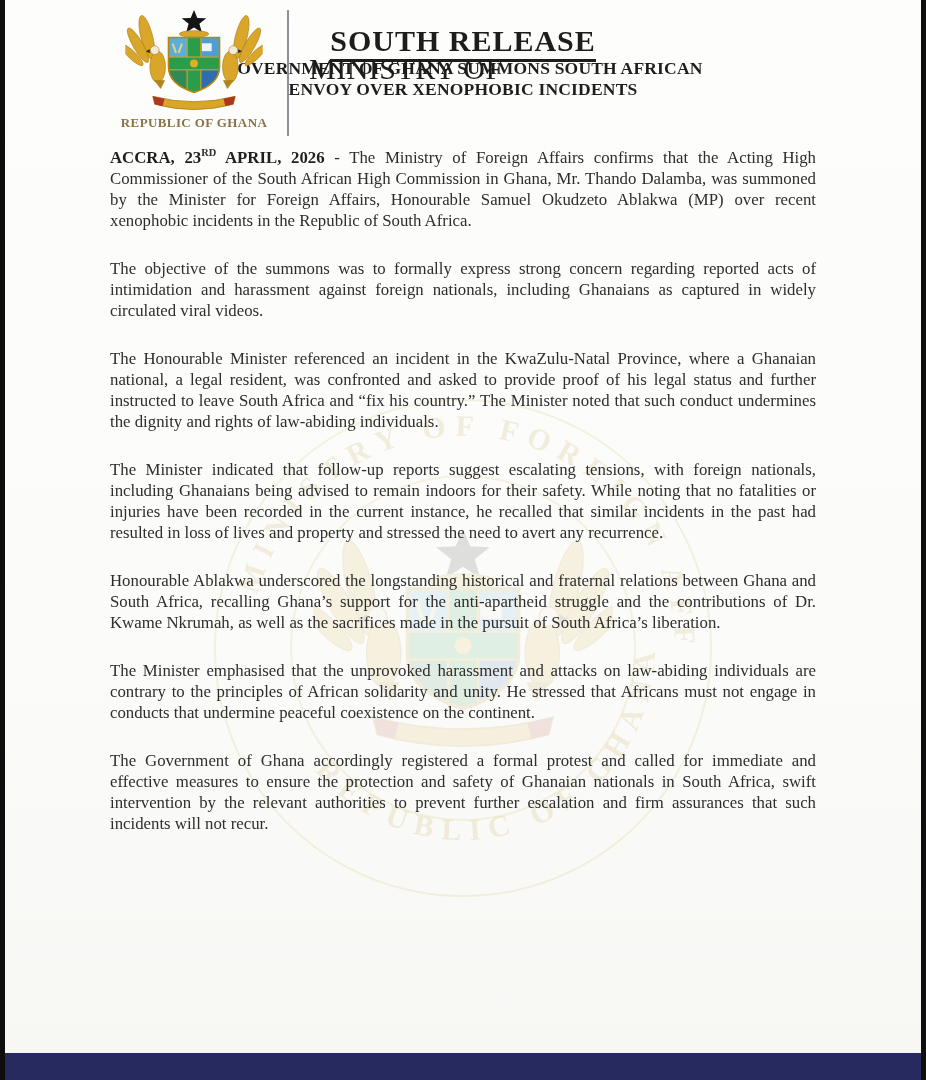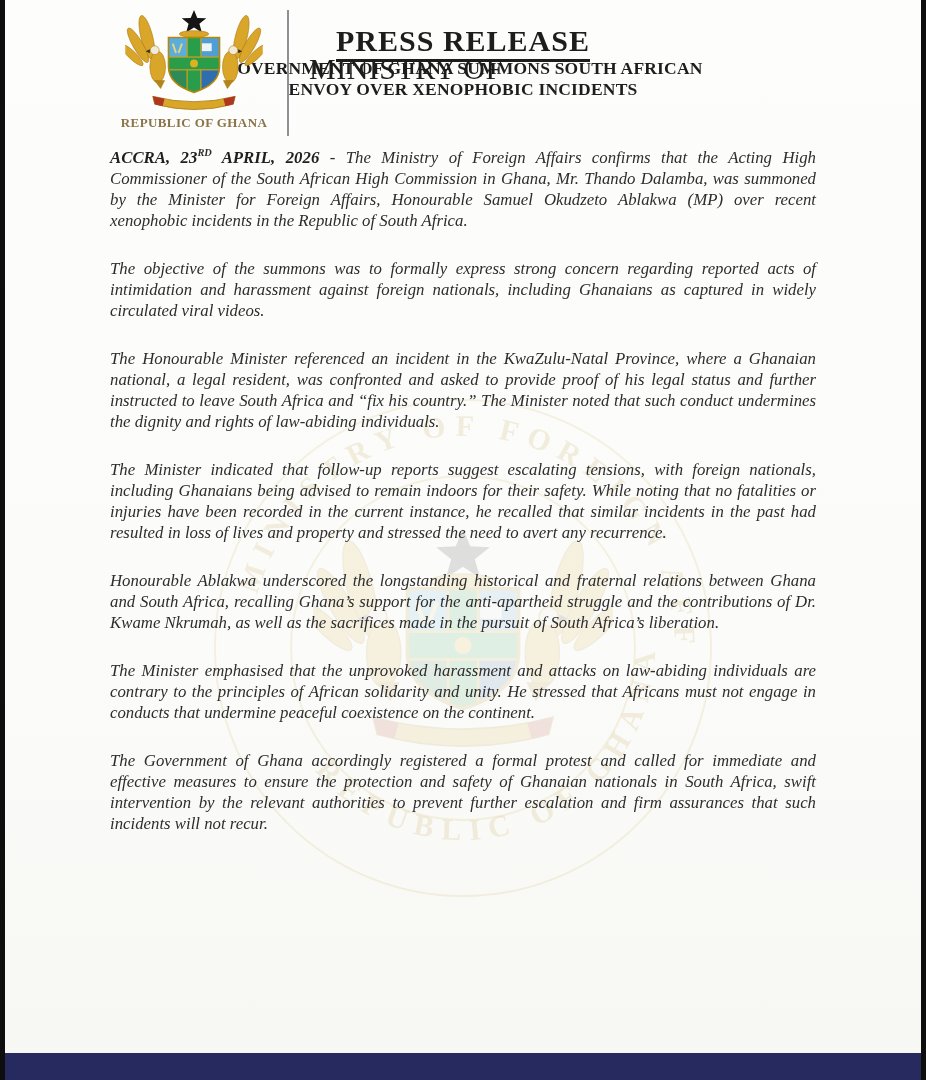--- a/index.html
+++ b/index.html
@@ -17,21 +17,21 @@
   .emblem-caption{font-weight:bold;font-size:13px;letter-spacing:.4px;color:#8a7448;margin-top:1px;white-space:nowrap;}
   .hdr-divider{width:2px;background:#8d9196;margin:6px 20px 0 14px;height:126px;}
   .ministry-title{padding-top:48px;font-weight:normal;font-size:30px;line-height:33px;color:#1c1c1c;letter-spacing:.5px;white-space:nowrap;}
 
   
   .press-title{margin-top:24px;text-align:center;font-weight:bold;font-size:30px;letter-spacing:1px;color:#1d1d1d;}
   .press-title span{border-bottom:3px solid #1d1d1d;padding-bottom:2px;}
   .subject{text-align:center;font-weight:bold;font-size:17.5px;line-height:21px;color:#1d1d1d;letter-spacing:.2px;}
 
   
-  .body-col{position:relative;z-index:2;width:706px;margin:42px 8px 0 105px;color:#2d2d2d;font-style:italic;}
+  .body-col{position:relative;z-index:2;width:706px;margin:42px 8px 0 105px;color:#2d2d2d;}
   .body-col p{margin:0 0 27px 0;font-size:16.8px;line-height:21px;text-align:justify;text-justify:inter-word;}
   .b{font-weight:bold;color:#1f1f1f;}
   .sup{vertical-align:super;font-size:.62em;font-weight:bold;}
 
   
   .watermark{position:absolute;left:178px;top:368px;width:560px;height:560px;z-index:1;pointer-events:none;}
   .watermark .ring{fill:none;stroke:#c9a227;stroke-width:2;opacity:.12;}
   .watermark text{font-family:"Liberation Serif",serif;font-weight:bold;fill:#b08d1e;opacity:.13;font-size:30px;letter-spacing:9px;}
   .watermark .coa-use{opacity:.12;}
 
@@ -119,21 +119,21 @@
           </svg>
         <div class="emblem-caption">REPUBLIC OF GHANA</div>
       </div>
       <div class="hdr-divider"></div>
       <div class="ministry-title">
         <div>MINISTRY OF</div>
       </div>
     </div>
 
     <div class="press-title">
-      <span>PRESS RELEASE</span>
+      <span>SOUTH RELEASE</span>
     </div>
 
     <div class="subject">
       <div>GOVERNMENT OF GHANA SUMMONS SOUTH AFRICAN</div>
       <div>ENVOY OVER XENOPHOBIC INCIDENTS</div>
     </div>
 
     <div class="body-col">
       <p><span class="b">ACCRA, 23</span><span class="sup">RD</span><span class="b"> APRIL, 2026</span><span> - </span><span>The Ministry of Foreign Affairs confirms that the Acting High Commissioner of the South African High Commission in Ghana, Mr. Thando Dalamba, was summoned by the Minister for Foreign Affairs, Honourable Samuel Okudzeto Ablakwa (MP) over recent xenophobic incidents in the Republic of South Africa.</span></p>
       <p>The objective of the summons was to formally express strong concern regarding reported acts of intimidation and harassment against foreign nationals, including Ghanaians as captured in widely circulated viral videos.</p>

